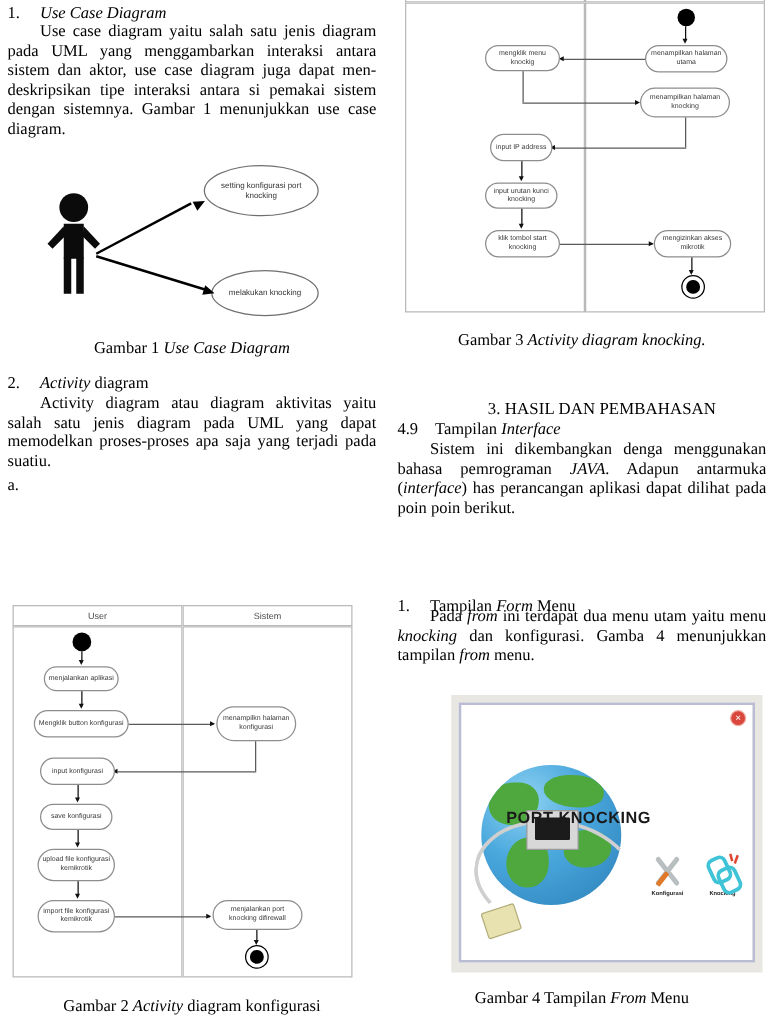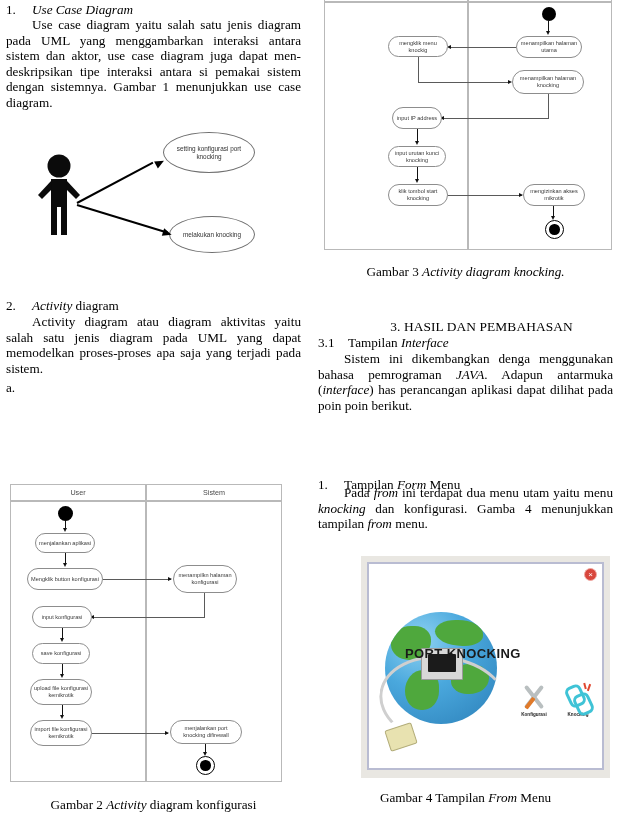--- a/index.html
+++ b/index.html
@@ -173,27 +173,30 @@
       <div class="ell" style="left:157px;top:4px;width:92px;height:41px;">setting konfigurasi port knocking</div>
       <div class="ell" style="left:163px;top:88px;width:86px;height:37px;">melakukan knocking</div>
 
       <div class="uc-line" style="left:71px;top:74px;width:86px;transform:rotate(-28deg);"></div>
       <div class="uc-arrow" style="left:150px;top:33px;transform:rotate(-28deg);"></div>
 
       <div class="uc-line" style="left:71px;top:76px;width:95px;transform:rotate(17deg);"></div>
       <div class="uc-arrow" style="left:157px;top:100px;transform:rotate(17deg);"></div>
     </div>
 
+    <p class="cap" style="position:absolute;left:0;top:270px;width:295px;">
+      <span>Gambar 1 </span><span class="it">Use Case Diagram</span>
+    </p>
 
     <div class="num-head" style="position:absolute;left:0;top:298px;width:295px;">
       <span class="n">2.</span>
       <span><span class="it">Activity</span> diagram</span>
     </div>
 
-    <p class="body" style="position:absolute;left:0;top:314px;width:295px;">Activity diagram atau diagram aktivitas yaitu salah satu jenis diagram pada UML yang dapat memodelkan proses-proses apa saja yang terjadi pada sistem.</p>
+    <p class="body" style="position:absolute;left:0;top:314px;width:295px;">Activity diagram atau diagram aktivitas yaitu salah satu jenis diagram pada UML yang dapat memodelkan proses-proses apa saja yang terjadi pada suatiu.</p>
 
     <div class="num-head" style="position:absolute;left:0;top:380px;width:295px;">
       <span class="n">a.</span>
     </div>
 
 
     <div class="dg" style="position:absolute;left:4px;top:484px;width:272px;height:298px;">
       <div class="lane-h" style="left:136px;top:0;width:136px;height:17px;">Sistem</div>
       <div class="lane-h" style="left:0;top:0;width:136px;height:17px;">User</div>
       <div class="lane" style="left:0;top:17px;width:136px;height:281px;"></div>
@@ -289,21 +292,21 @@
       <div class="endring" style="left:221px;top:232px;width:17px;height:17px;"></div>
     </div>
 
     <p class="cap" style="position:absolute;left:0;top:264px;width:295px;">
       <span>Gambar 3 </span><span class="it">Activity diagram knocking.</span>
     </p>
 
     <p class="sec-title" style="position:absolute;left:0;top:303px;width:295px;">3. HASIL DAN PEMBAHASAN</p>
 
     <div class="sub-head" style="position:absolute;left:0;top:335px;width:295px;">
-      <span class="n">3.1</span>
+      <span class="n">4.9</span>
       <span>Tampilan <span class="it">Interface</span></span>
     </div>
 
     <p class="body" style="position:absolute;left:0;top:351px;width:295px;">Sistem ini dikembangkan denga menggunakan bahasa pemrograman <span class="it">JAVA</span>. Adapun antarmuka (<span class="it">interface</span>) has perancangan aplikasi dapat dilihat pada poin poin berikut.</p>
 
     <div class="num-head" style="position:absolute;left:0;top:477px;width:295px;">
       <span class="n">1.</span>
       <span>Tampilan <span class="it">Form</span> Menu</span>
     </div>
 

